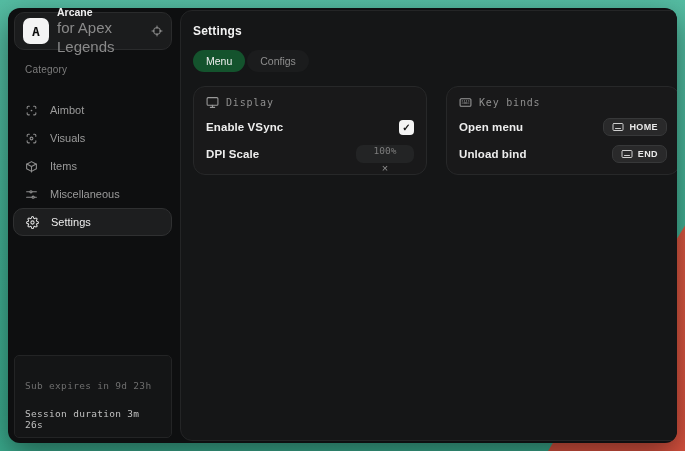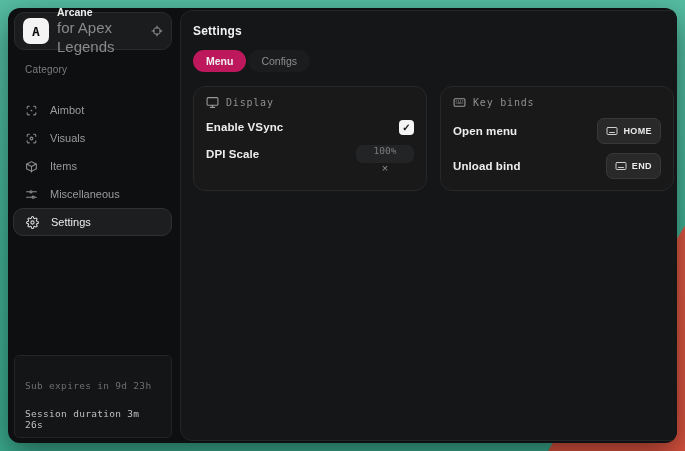--- a/index.html
+++ b/index.html
@@ -67,22 +67,22 @@
     flex:1; margin:2px 2px 2px 0;
     background:#151617; border:1px solid #242526; border-radius:12px;
     padding:13px 12px;
   }
   .page-title { color:#f2f2f2; font-size:12px; font-weight:bold; letter-spacing:.2px; }
   .tabs { display:flex; margin-top:12px; gap:2px; }
   .tab {
     font-size:10.5px; padding:5px 13px; border-radius:15px; cursor:pointer;
     color:#8d8d8d; background:#1b1c1d;
   }
-  .tab.active { background:#be185d; color:#f0f0f0; font-weight:bold;text-align:center; }
-  .cards { display:flex; gap:13px; margin-top:14px; }
+  .tab.active { background:#14532d; color:#f0f0f0; font-weight:normal;text-align:center; }
+  .cards { display:flex; gap:19px; margin-top:14px; }
   .card {
     width:234px; background:#19191a; border:1px solid #272829; border-radius:12px;
     padding:9px 12px 11px 12px;
   }
   .card-head {
     display:flex; align-items:center; gap:7px;
     color:#8f8f8f; font-size:10px; letter-spacing:.8px;
     font-family:"DejaVu Sans Mono", monospace;
   }
   .card-head .cico { display:flex; color:#9a9a9a; }
@@ -99,21 +99,21 @@
   .dpi-input {
     min-width:58px; height:18px; background:#232425; border-radius:7px;
     display:flex; align-items:center; gap:7px; padding:0 7px; cursor:text;flex-direction:column;
   }
   .dpi-value {
     color:#7c7c7c; font-size:9.5px; font-family:"DejaVu Sans Mono", monospace;
   }
   .dpi-clear { color:#8f8f8f; font-size:11px; line-height:1; cursor:pointer; }
   .key-pill {
     background:#29292a; border:1px solid #373839; border-radius:7px;
-    height:26px; display:flex; align-items:center; gap:5px; padding:0 8px;
+    height:18px; display:flex; align-items:center; gap:5px; padding:0 8px;
     cursor:pointer;
   }
   .key-pill .kico { display:flex; color:#cfcfcf; }
   .key-text {
     color:#e9e9e9; font-size:9px; font-weight:bold; letter-spacing:.4px;
   }
 </style>
 </head>
 <body>
 

